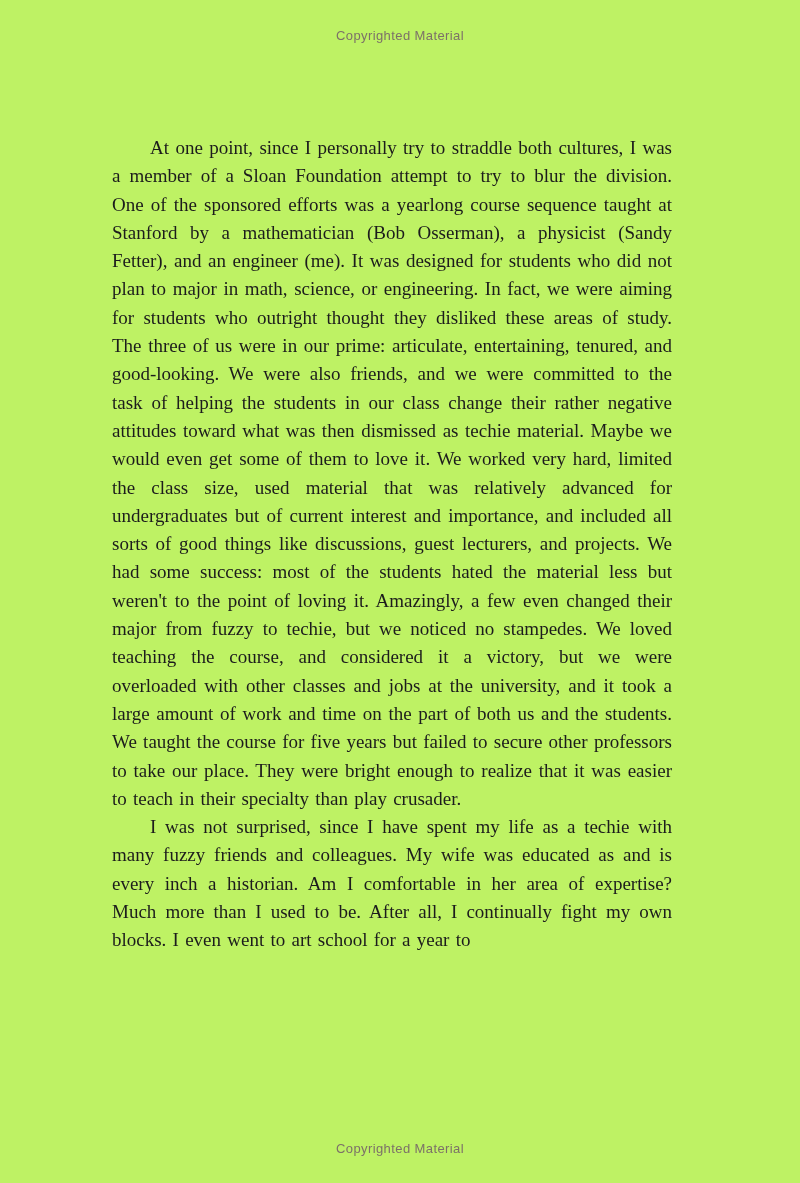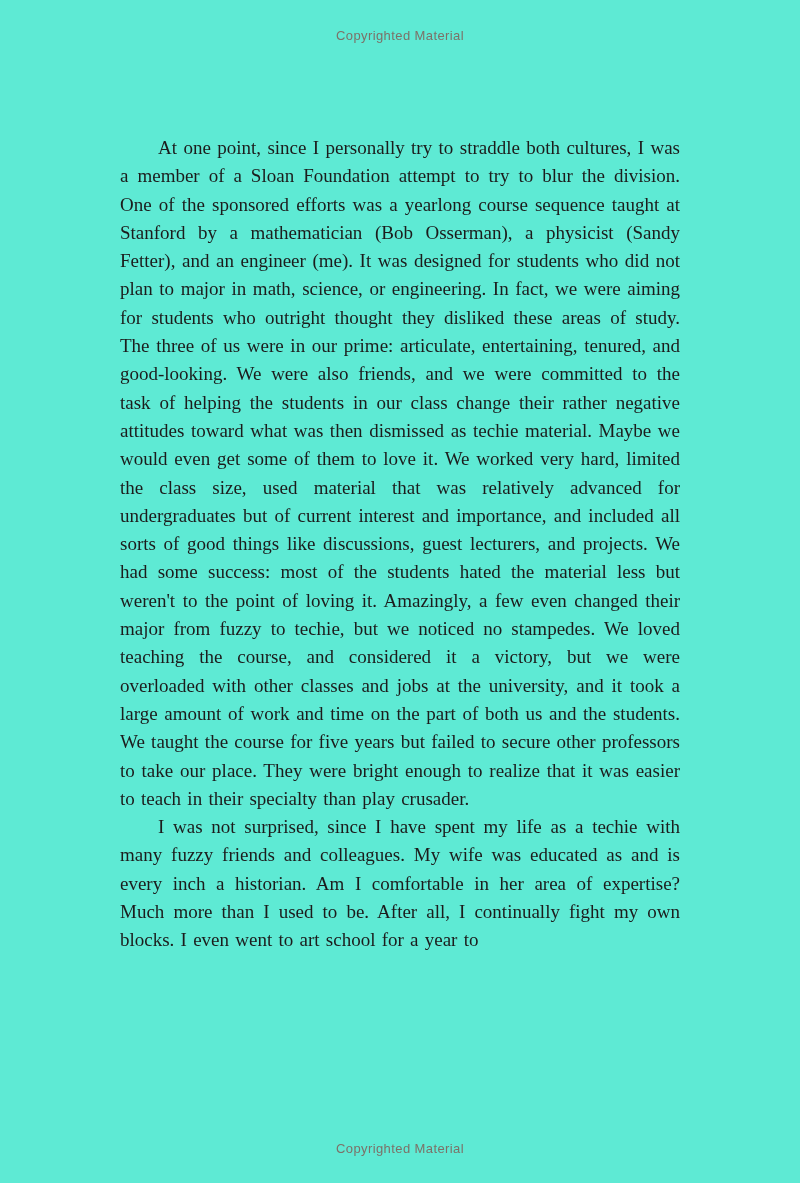--- a/index.html
+++ b/index.html
@@ -14,21 +14,21 @@
       position: relative;
       font-family: "Liberation Serif", serif;
       color: #1c1c1c;
       overflow: hidden;
     }
 
     .page {
       width: 800px;
       height: 1183px;
       position: relative;
-      background: #5eead4;
+      background: #bef264;
     }
 
     .copyright {
       position: absolute;
       left: 0;
       width: 100%;
       text-align: center;
       font-family: "Liberation Sans", sans-serif;
       font-size: 13px;
       letter-spacing: 0.4px;
@@ -59,21 +59,21 @@
     }
 
     .running-header .pagenum {
       display: inline-block;
       font-size: 14px;
     }
 
     .text-block {
       position: absolute;
       top: 134px;
-      left: 120px;
+      left: 112px;
       width: 560px;
     }
 
     .text-block p {
       font-family: "Liberation Serif", serif;
       font-size: 19px;
       line-height: 28.3px;
       text-align: justify;
       text-indent: 2em;
       color: #1c1c1c;

